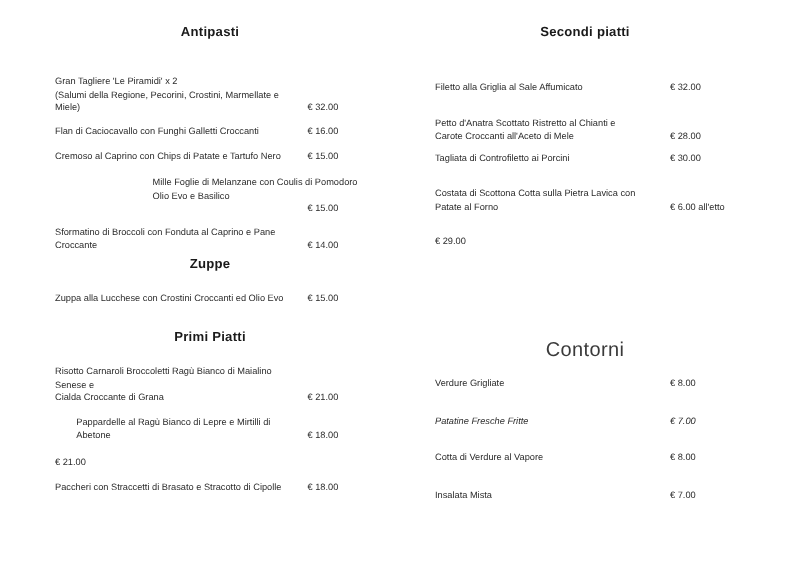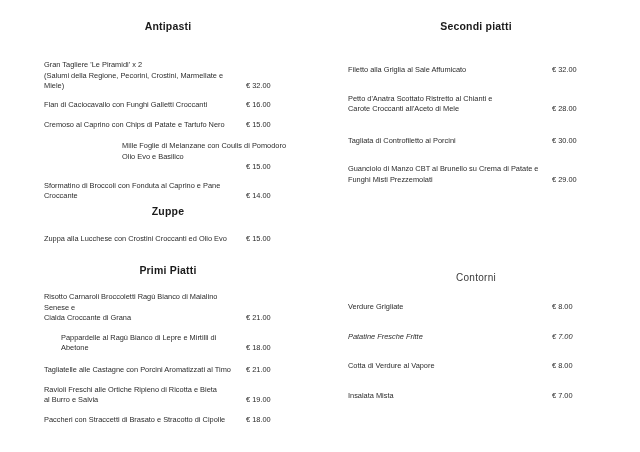--- a/index.html
+++ b/index.html
@@ -33,21 +33,21 @@
   .section-title {
     text-align: center;
     font-weight: bold;
     font-size: 10.5px;
     letter-spacing: 0.2px;
     color: #1a1a1a;
     margin: 0;
   }
   .section-title.light {
     font-weight: normal;
-    font-size: 10px;
+    font-size: 16px;
     color: #3a3a3a;
     letter-spacing: 0.3px;
   }
 
   .item {
     display: flex;
     align-items: flex-end;
     justify-content: space-between;
     font-size: 7.4px;
     line-height: 10.6px;
@@ -63,21 +63,21 @@
     flex: 0 0 auto;
     white-space: nowrap;
     text-align: left;
   }
   .col-left  .item-price { min-width: 46px; }
   .col-right .item-price { min-width: 52px; }
 
   
   .blk { position: absolute; left: 0; right: 0; }
   .col-left  .blk { padding: 0 28px 0 44px; box-sizing: border-box; }
-  .col-right .blk { padding: 0 36px 0 28px; box-sizing: border-box; }
+  .col-right .blk { padding: 0 52px 0 28px; box-sizing: border-box; }
 </style>
 </head>
 <body>
 
 <div class="page">
 
   <div class="column col-left">
 
     <div class="blk" style="top:20px;">
       <div class="section-title">Antipasti</div>
@@ -128,59 +128,56 @@
       <div class="item" style="margin-bottom:9px;">
         <span class="item-name">Risotto Carnaroli Broccoletti Ragù Bianco di Maialino Senese e
 Cialda Croccante di Grana</span>
         <span class="item-price">€ 21.00</span>
       </div>
       <div class="item" style="margin-bottom:11px;margin-left:17px;">
         <span class="item-name">Pappardelle al Ragù Bianco di Lepre e Mirtilli di Abetone</span>
         <span class="item-price">€ 18.00</span>
       </div>
       <div class="item" style="margin-bottom:9px;">
-        <span class="item-name">Tagliatelle alle Castagne con Porcini Aromatizzati al Timo</span>
         <span class="item-price">€ 21.00</span>
-      </div>
-      <div class="item" style="margin-bottom:9px;">
-        <span class="item-name">Ravioli Freschi alle Ortiche Ripieno di Ricotta e Bieta
-al Burro e Salvia</span>
-        <span class="item-price">€ 19.00</span>
       </div>
       <div class="item">
         <span class="item-name">Paccheri con Straccetti di Brasato e Stracotto di Cipolle</span>
         <span class="item-price">€ 18.00</span>
       </div>
     </div>
 
   </div>
 
   <div class="column col-right">
 
     <div class="blk" style="top:20px;">
       <div class="section-title">Secondi piatti</div>
     </div>
 
     <div class="blk" style="top:65px;">
       <div class="item" style="margin-bottom:18px;align-items:center;">
         <span class="item-name">Filetto alla Griglia al Sale Affumicato</span>
         <span class="item-price">€ 32.00</span>
       </div>
-      <div class="item" style="margin-bottom:21px;">
+      <div class="item" style="margin-bottom:7px;">
         <span class="item-name">Petto d'Anatra Scottato Ristretto al Chianti e
 Carote Croccanti all'Aceto di Mele</span>
         <span class="item-price">€ 28.00</span>
       </div>
       <div class="item" style="margin-bottom:18px;">
         <span class="item-name">Tagliata di Controfiletto ai Porcini</span>
         <span class="item-price">€ 30.00</span>
       </div>
-      <div class="item">
-        <span class="item-name">Guanciolo di Manzo CBT al Brunello su Crema di Patate e
-Funghi Misti Prezzemolati</span>
+      <div class="item" style="margin-bottom:16px;">
+        <span class="item-name">Costata di Scottona Cotta sulla Pietra Lavica con
+Patate al Forno</span>
+        <span class="item-price">€  6.00 all'etto</span>
+      </div>
+      <div class="item">
         <span class="item-price">€ 29.00</span>
       </div>
     </div>
 
     <div class="blk" style="top:272px;">
       <div class="section-title light">Contorni</div>
     </div>
 
     <div class="blk" style="top:302px;">
       <div class="item" style="margin-bottom:19px;">

